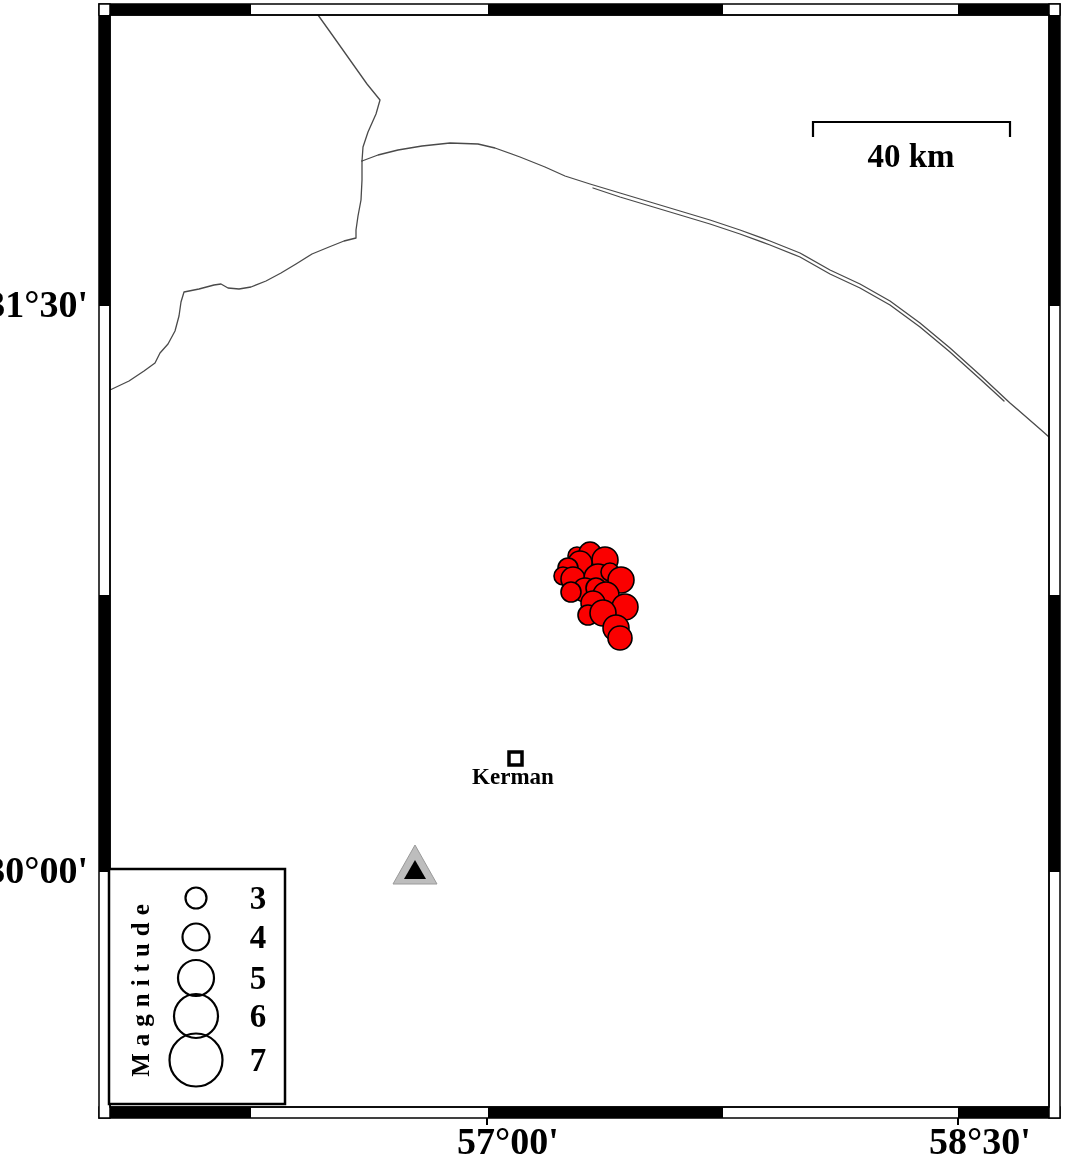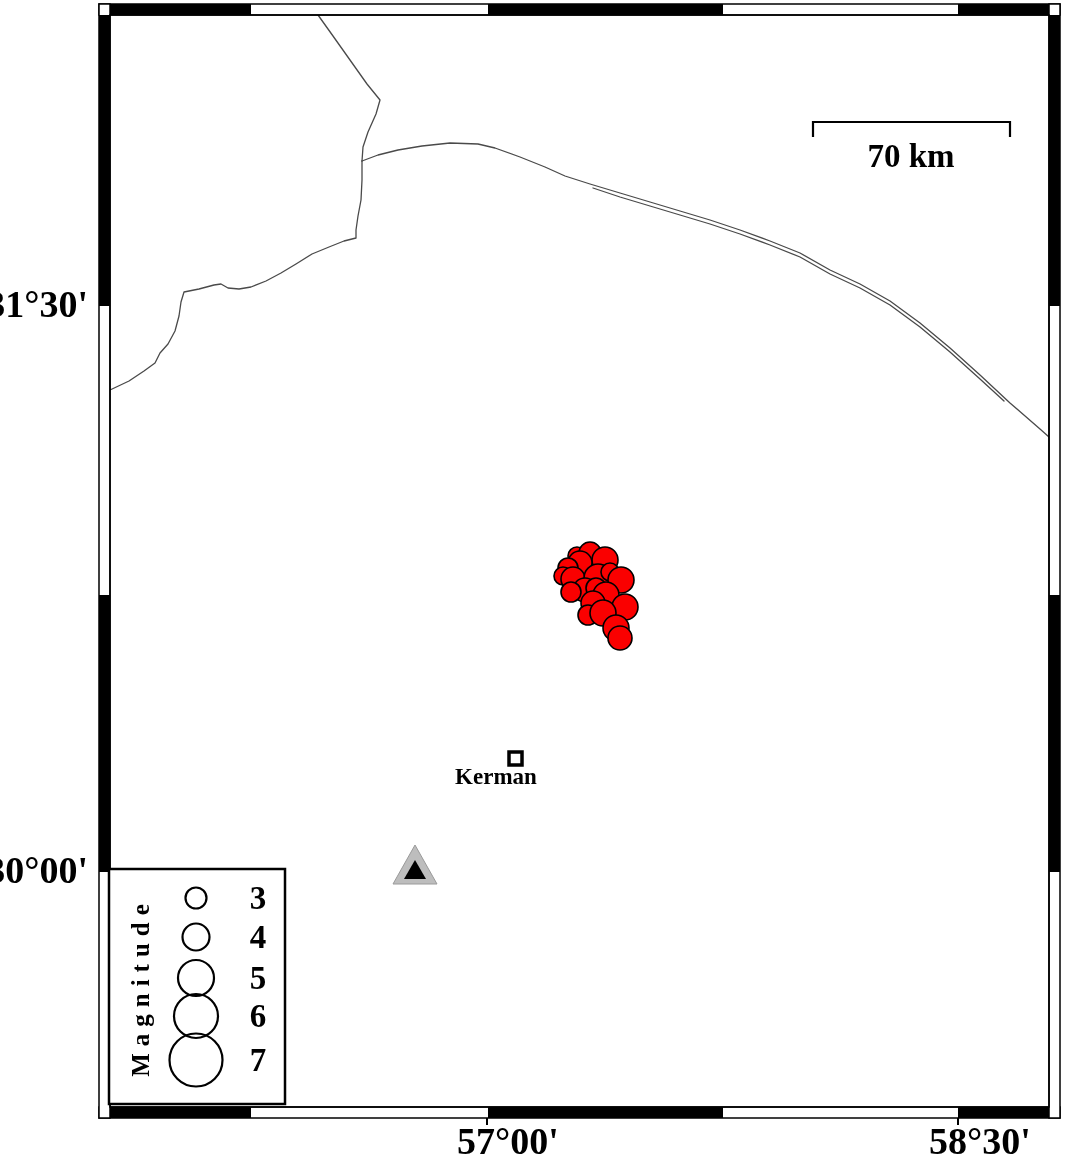--- a/index.html
+++ b/index.html
@@ -87,23 +87,23 @@
       <circle cx="196" cy="1016" r="22" fill="none" stroke="#000000" stroke-width="2.2"></circle>
       <circle cx="196" cy="1060" r="26.5" fill="none" stroke="#000000" stroke-width="2.2"></circle>
     </svg>
 
   <div class="map-text lat-label" style="top: 306px;">31°30'</div>
   <div class="map-text lat-label" style="top: 872px;">30°00'</div>
 
   <div class="map-text lon-label" style="left: 508px;">57°00'</div>
   <div class="map-text lon-label" style="left: 980px;">58°30'</div>
 
-  <div class="map-text scale-label" style="left: 911px; top: 138px;">70 km</div>
+  <div class="map-text scale-label" style="left: 911px; top: 138px;">40 km</div>
 
-  <div class="map-text city-label" style="left: 496px; top: 764px;">Kerman</div>
+  <div class="map-text city-label" style="left: 513px; top: 764px;">Kerman</div>
 
   <div class="map-text legend-title">Magnitude</div>
 <div class="map-text legend-num" style="left: 258px; top: 898px;">3</div>
     <div class="map-text legend-num" style="left: 258px; top: 937px;">4</div>
     <div class="map-text legend-num" style="left: 258px; top: 978px;">5</div>
     <div class="map-text legend-num" style="left: 258px; top: 1016px;">6</div>
     <div class="map-text legend-num" style="left: 258px; top: 1060px;">7</div>
   </div>
 
 </body></html>

